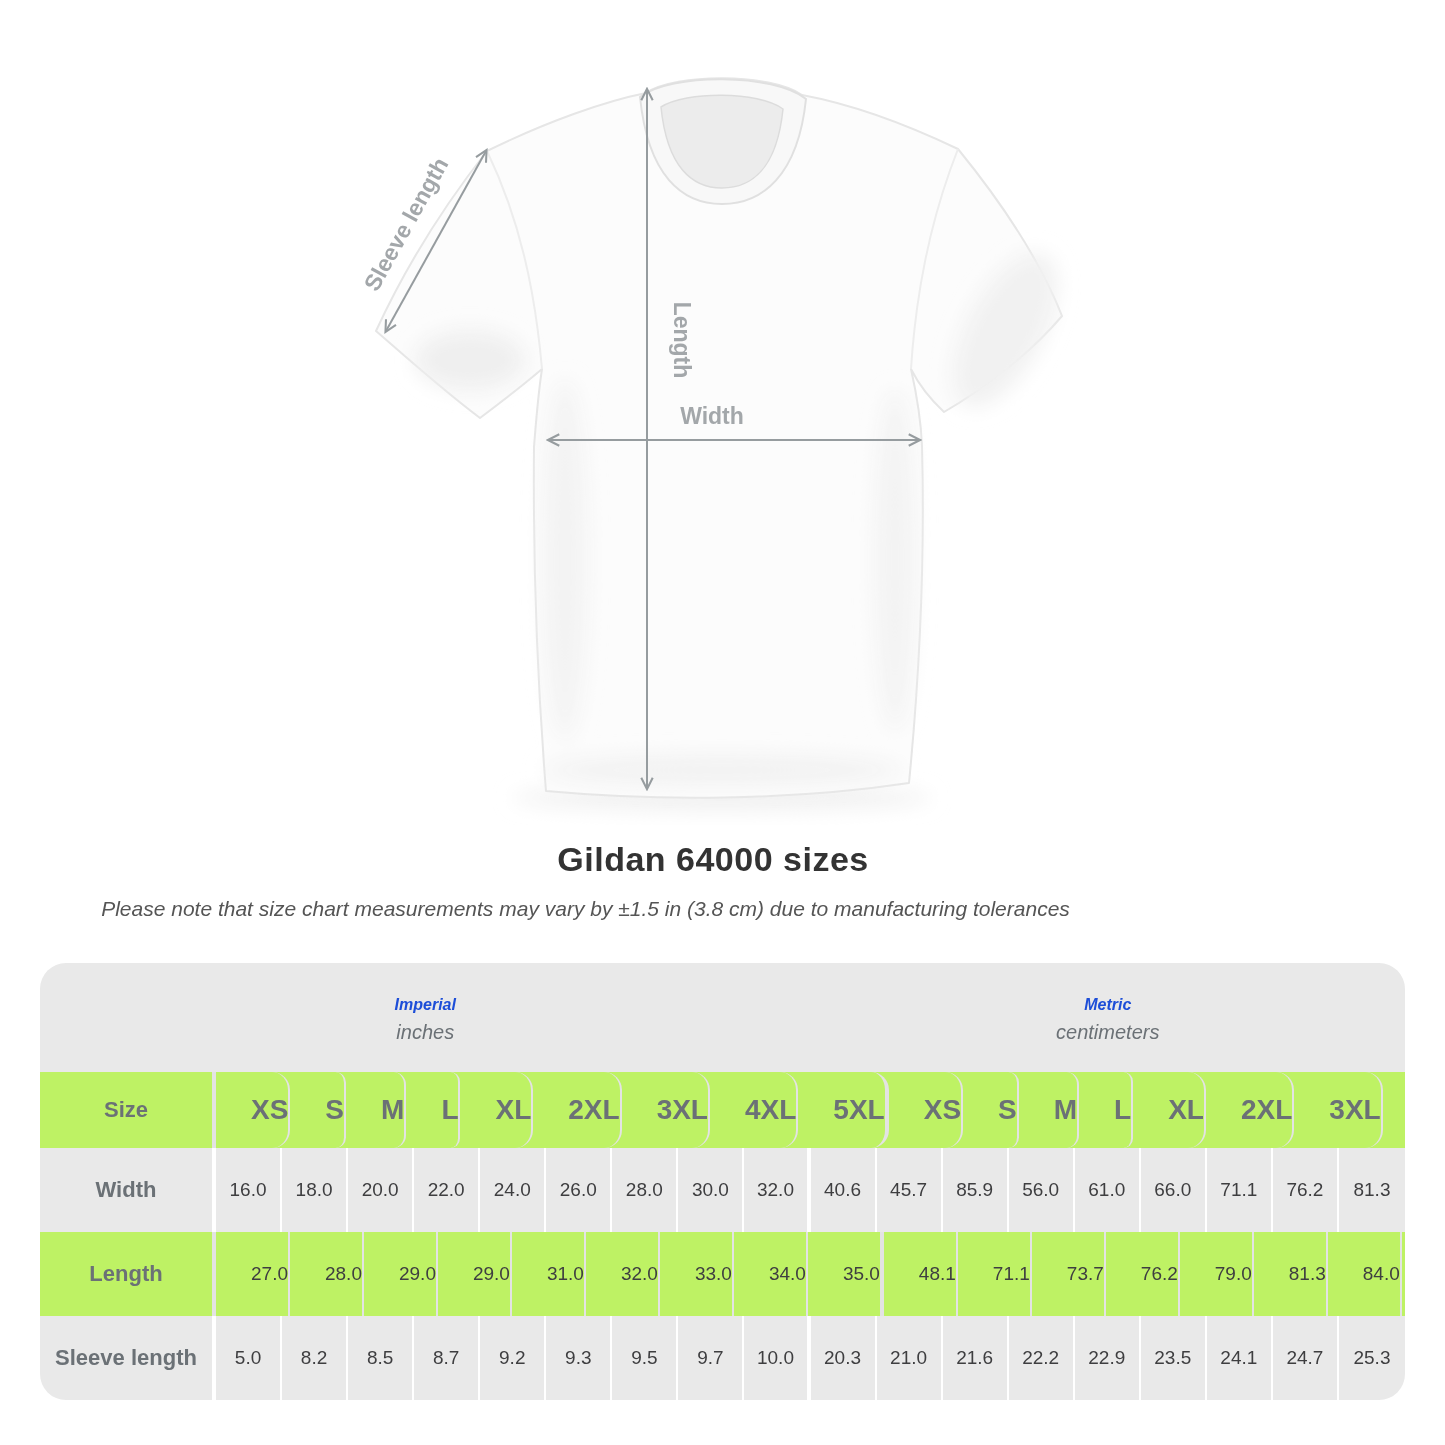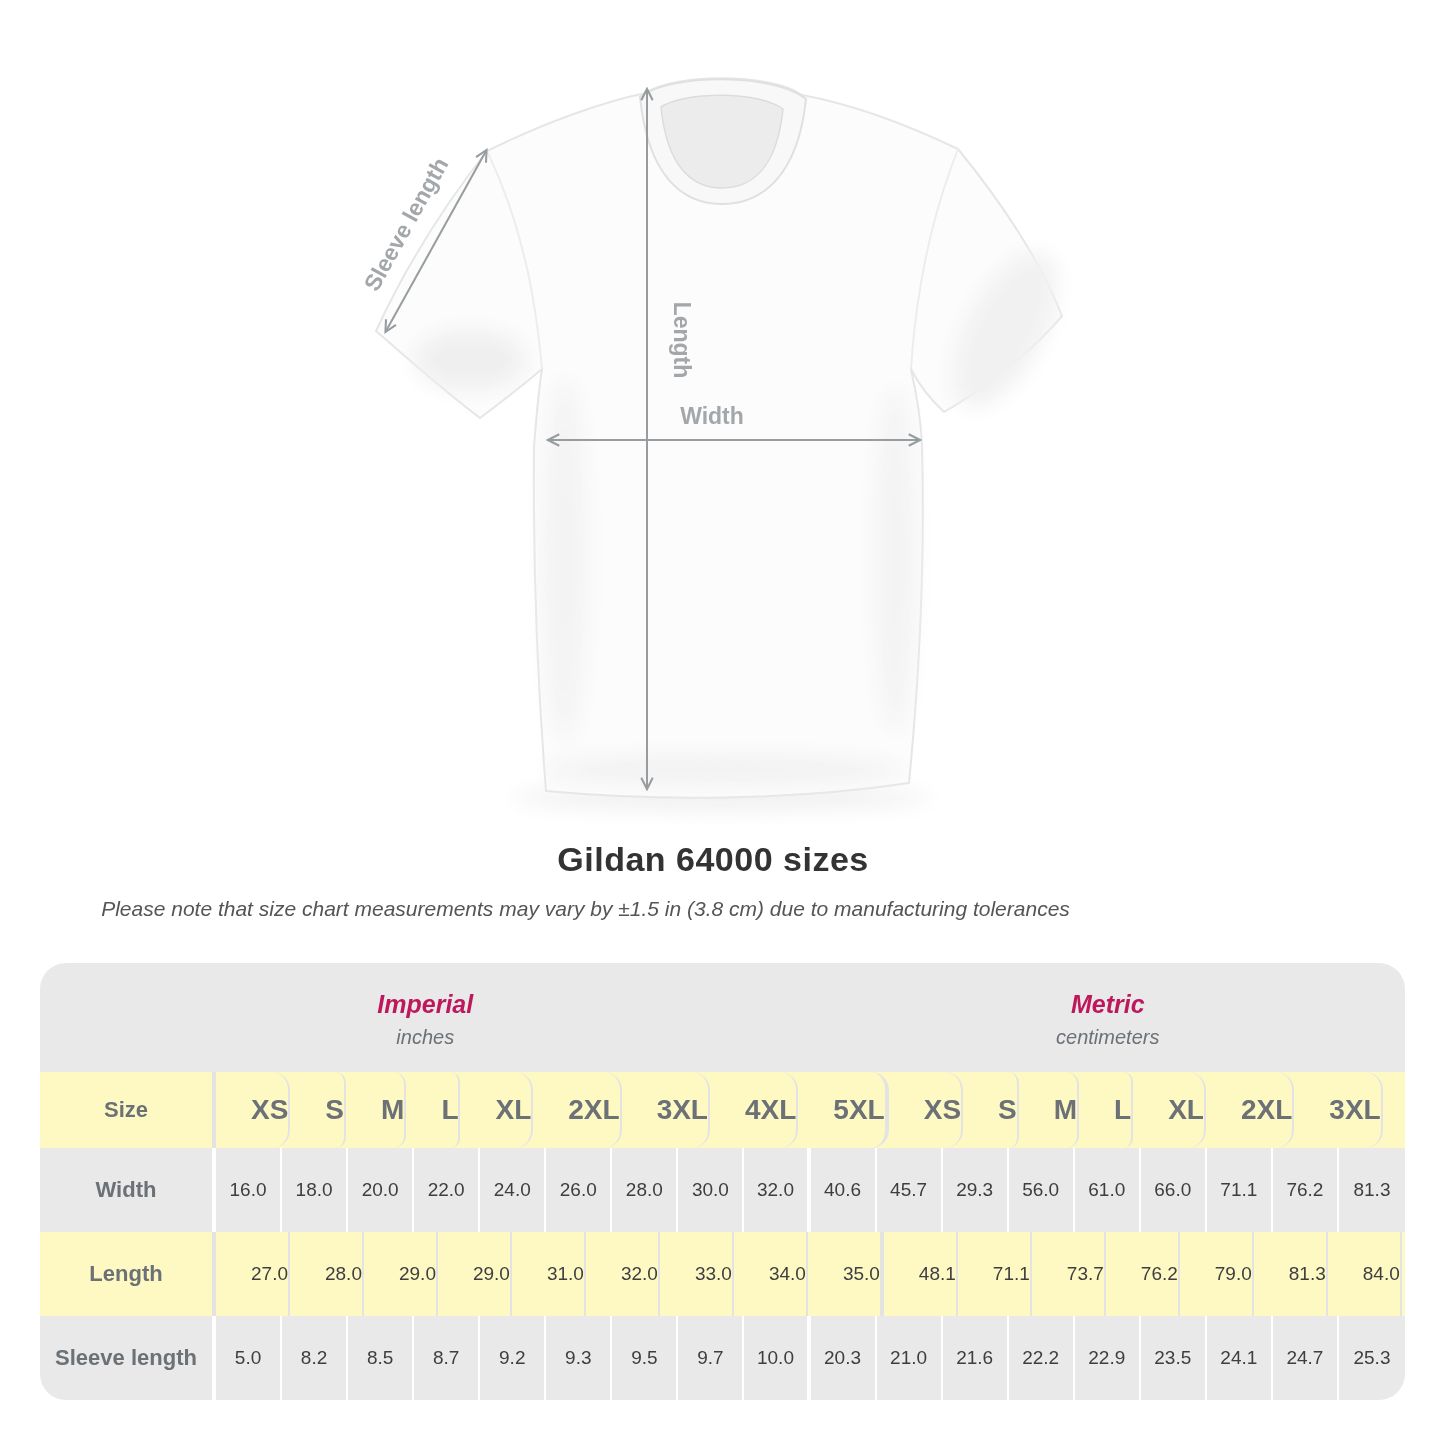--- a/index.html
+++ b/index.html
@@ -24,27 +24,27 @@
     position:absolute;top:963px;left:40px;width:1365px;
     border-radius:26px;overflow:hidden;
   }
   .band{
     display:grid;grid-template-columns:176px repeat(18,1fr);
     background:#e9e9e9;height:109px;
   }
   .band-half{display:flex;flex-direction:column;align-items:center;justify-content:center;gap:7px;padding-top:4px;}
   .band-imperial{grid-column:1/11;}
   .band-metric{grid-column:11/20;}
-  .band-name{font-size:25px;font-weight:bold;font-style:italic;color:#be185d;}
+  .band-name{font-size:16px;font-weight:bold;font-style:italic;color:#1d4ed8;}
   .band-unit{font-size:20px;font-style:italic;color:#6b7176;}
   .trow{display:grid;grid-template-columns:176px repeat(18,1fr);}
   .header-row{height:76px;}
   .data-row{height:84px;}
   .cell{display:flex;align-items:center;justify-content:center;}
-  .row-plain{background:#fef9c3;gap:35px;}
+  .row-plain{background:#bef264;gap:35px;}
   .row-striped{background:#e9e9e9;}
   .row-plain  .sep{border-right:2px solid #e3e3e3;}
   .row-plain  .sep-thick{border-right:4px solid #e3e3e3;}
   .row-striped .sep{border-right:2px solid #ffffff;}
   .row-striped .sep-thick{border-right:4px solid #ffffff;}
   .label-cell{font-weight:bold;color:#6b7176;font-size:22px;}
   .head-cell{font-weight:bold;color:#6b7176;font-size:28px;border-radius:18px;}
   .data-cell{color:#3e3e40;font-size:19px;}
 </style>
 </head>
@@ -151,21 +151,21 @@
         <div class="cell data-cell sep">18.0</div>
         <div class="cell data-cell sep">20.0</div>
         <div class="cell data-cell sep">22.0</div>
         <div class="cell data-cell sep">24.0</div>
         <div class="cell data-cell sep">26.0</div>
         <div class="cell data-cell sep">28.0</div>
         <div class="cell data-cell sep">30.0</div>
         <div class="cell data-cell sep-thick">32.0</div>
         <div class="cell data-cell sep">40.6</div>
         <div class="cell data-cell sep">45.7</div>
-        <div class="cell data-cell sep">29.3</div>
+        <div class="cell data-cell sep">85.9</div>
         <div class="cell data-cell sep">56.0</div>
         <div class="cell data-cell sep">61.0</div>
         <div class="cell data-cell sep">66.0</div>
         <div class="cell data-cell sep">71.1</div>
         <div class="cell data-cell sep">76.2</div>
         <div class="cell data-cell">81.3</div>
       </div>
       <div class="trow row-plain data-row">
         <div class="cell label-cell sep-thick">Length</div>
         <div class="cell data-cell sep">27.0</div>

